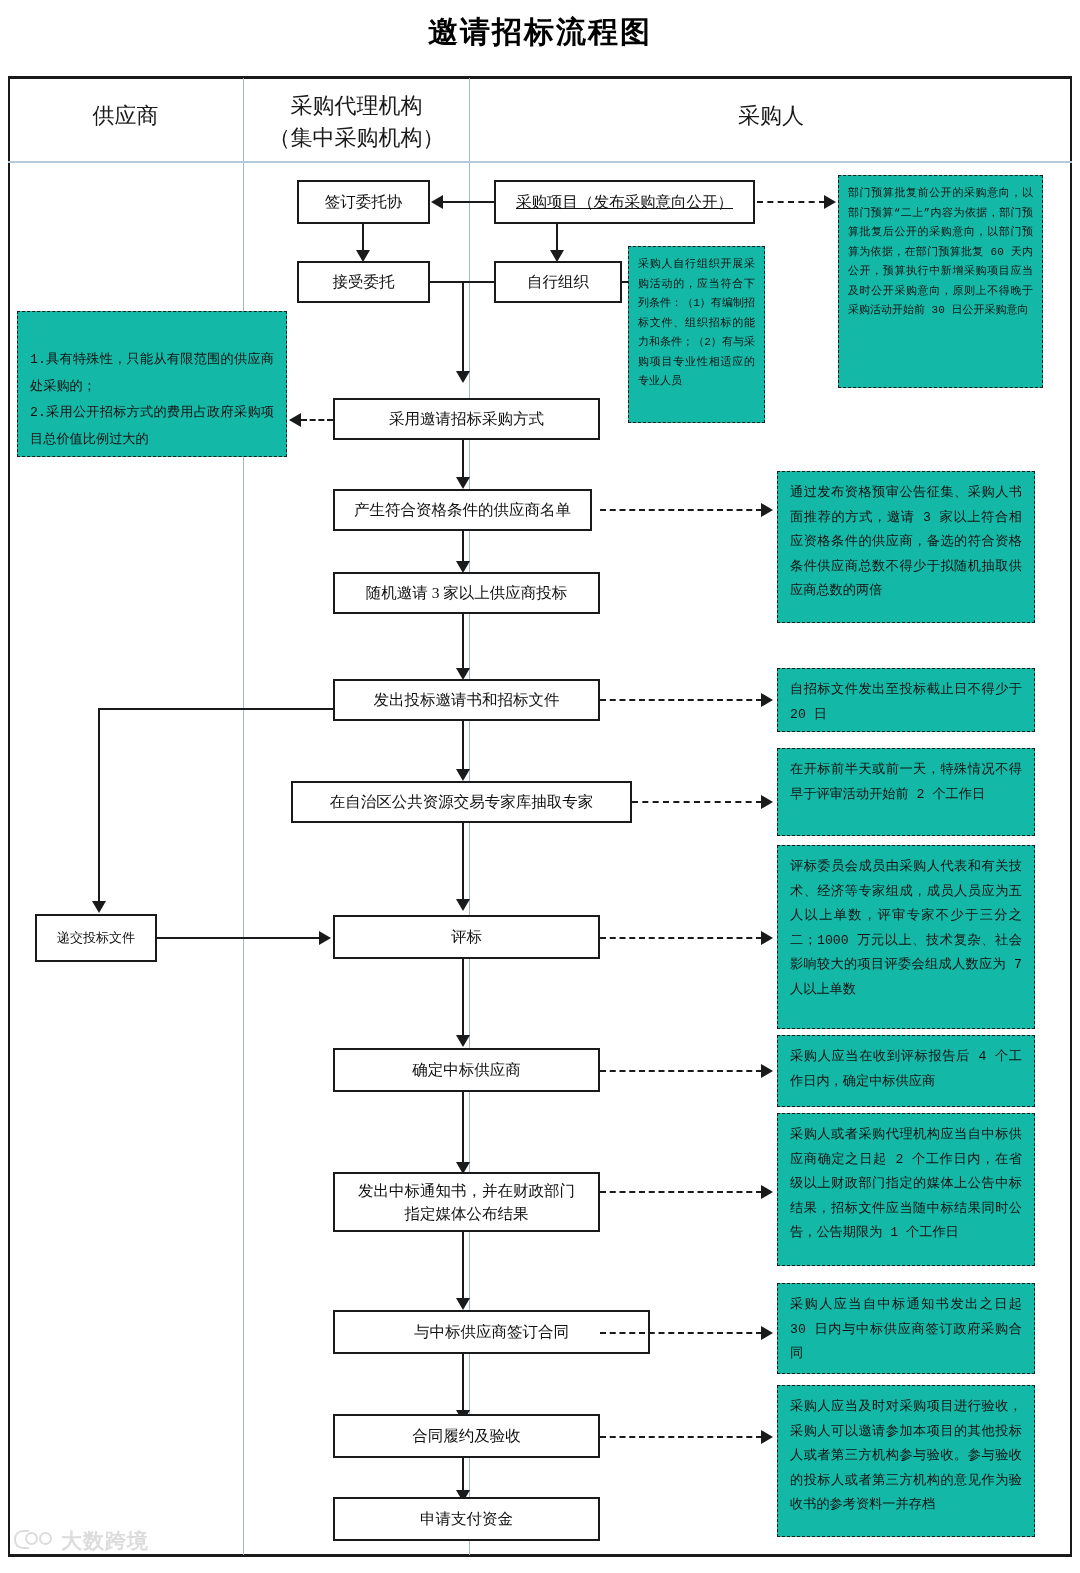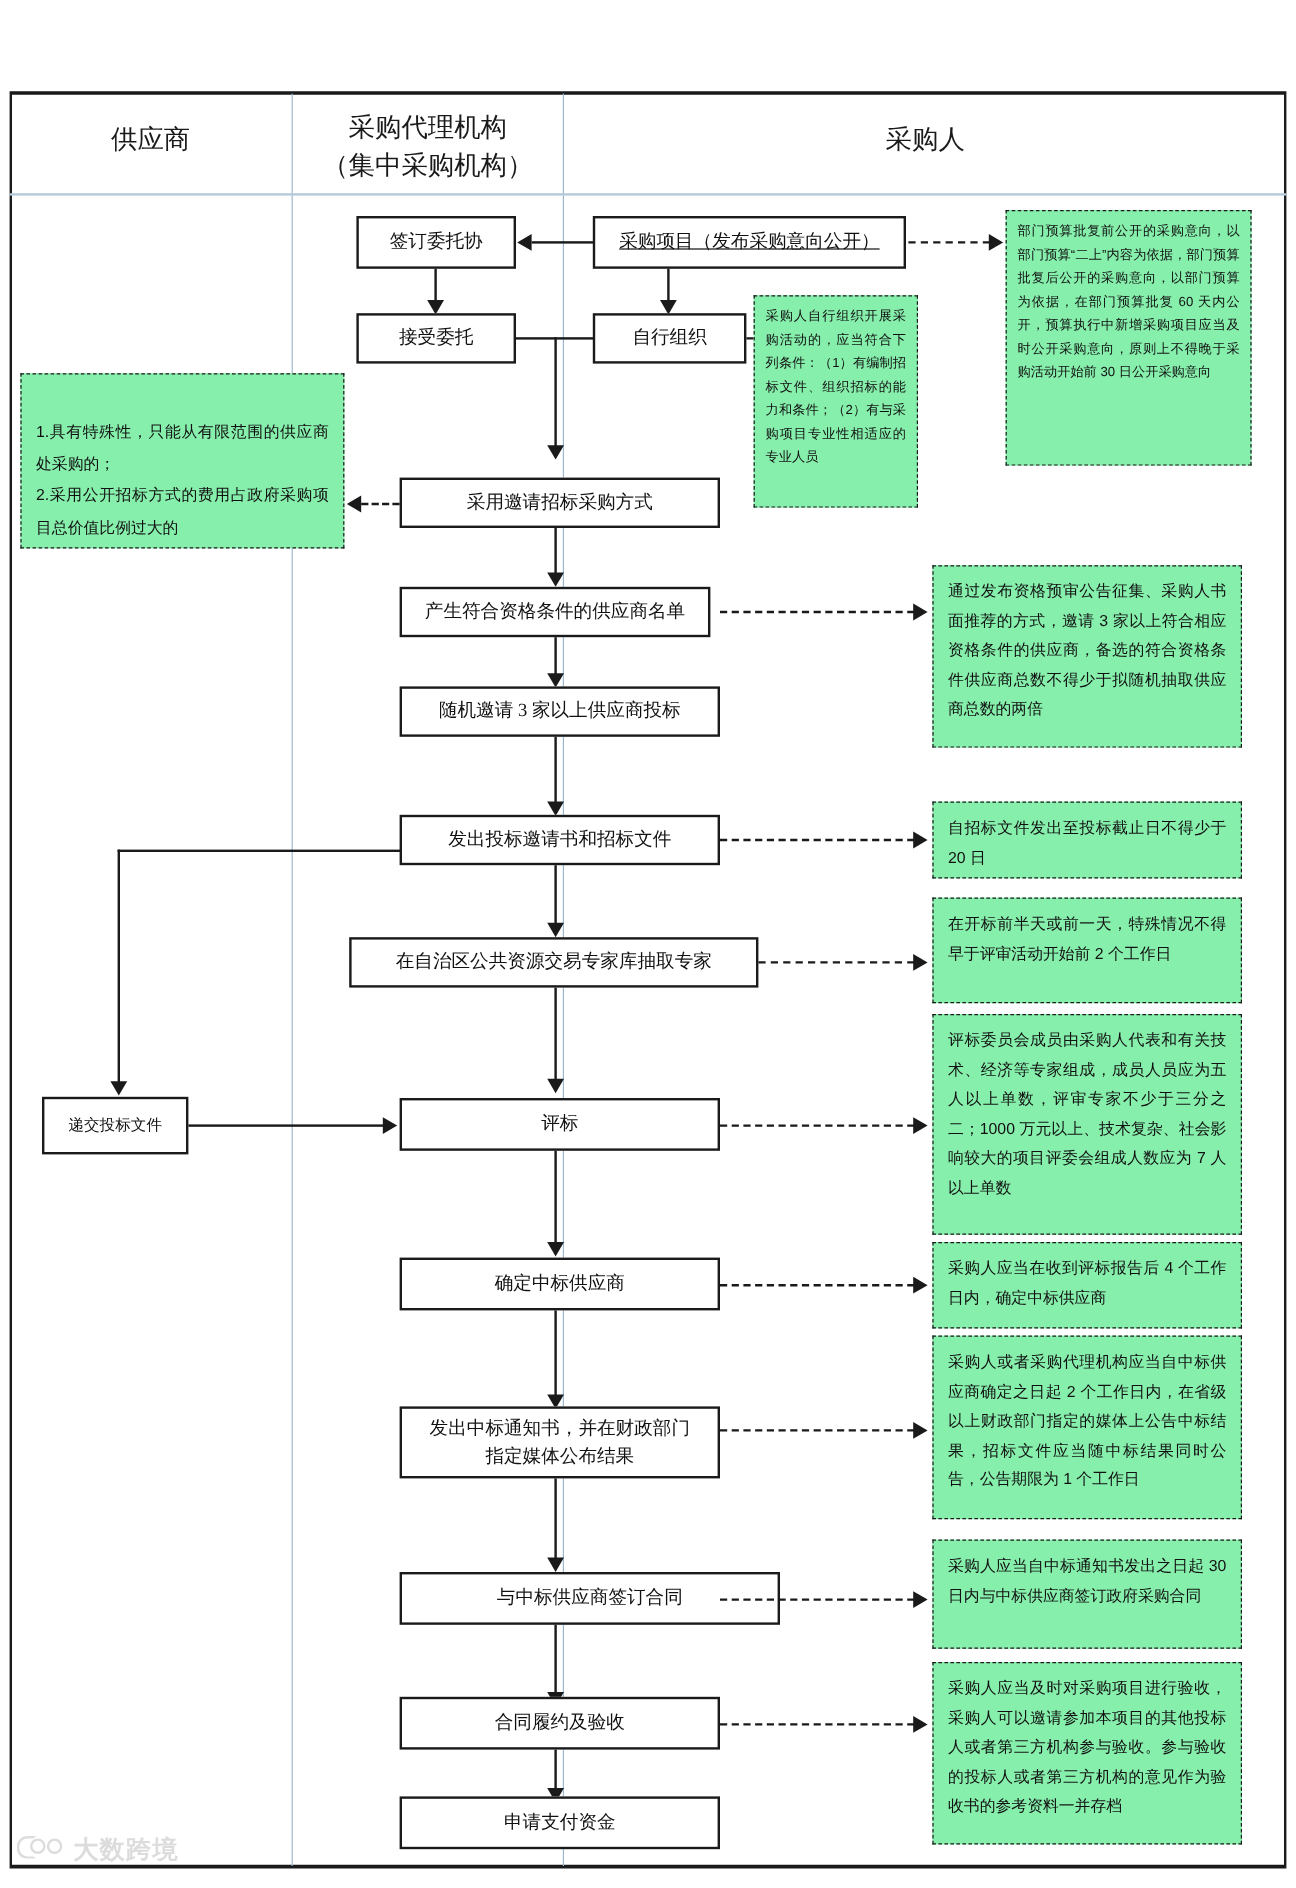--- a/index.html
+++ b/index.html
@@ -70,27 +70,27 @@
     color: #111;
     line-height: 1.5;
     font-family: "Liberation Serif", "DejaVu Serif", serif;
   }
   .pbox.sm { font-size: 13px; }
 
   
   .note {
     position: absolute;
     border: 1.6px dashed #1a1a1a;
-    background: #86efac;
+    background: #14b8a6;
     padding: 9px 12px;
     font-size: 13.2px;
     line-height: 1.86;
     color: #111;
     text-align: justify;
-    font-family: Liberation Sans, sans-serif;
+    font-family: Liberation Mono, monospace;
   }
   .note.tiny { font-size: 11px; line-height: 1.78; padding: 8px 9px; }
 
   
   .ln { position: absolute; background: #1a1a1a; }
   .lnv { width: 2px; }
   .lnh { height: 2px; }
 
   
   .dln {
@@ -133,20 +133,21 @@
     font-size: 21px; font-weight: bold; color: #8d8d8d;
     letter-spacing: 1px;
     font-family: "Liberation Serif", "DejaVu Serif", serif;
   }
 </style>
 </head>
 <body>
 
 <div id="canvas">
 
+  <div class="title">邀请招标流程图</div>
 
   <div class="frame"></div>
 
   <div class="lane-div" style="left:243px; top:78px; height:1477px;"></div>
   <div class="lane-div" style="left:469px; top:78px; height:1477px;"></div>
   <div class="lane-head-sep"></div>
 
   <div class="lane-label" style="left:8px; top:100px; width:235px;">
     <div>供应商</div>
   </div>

